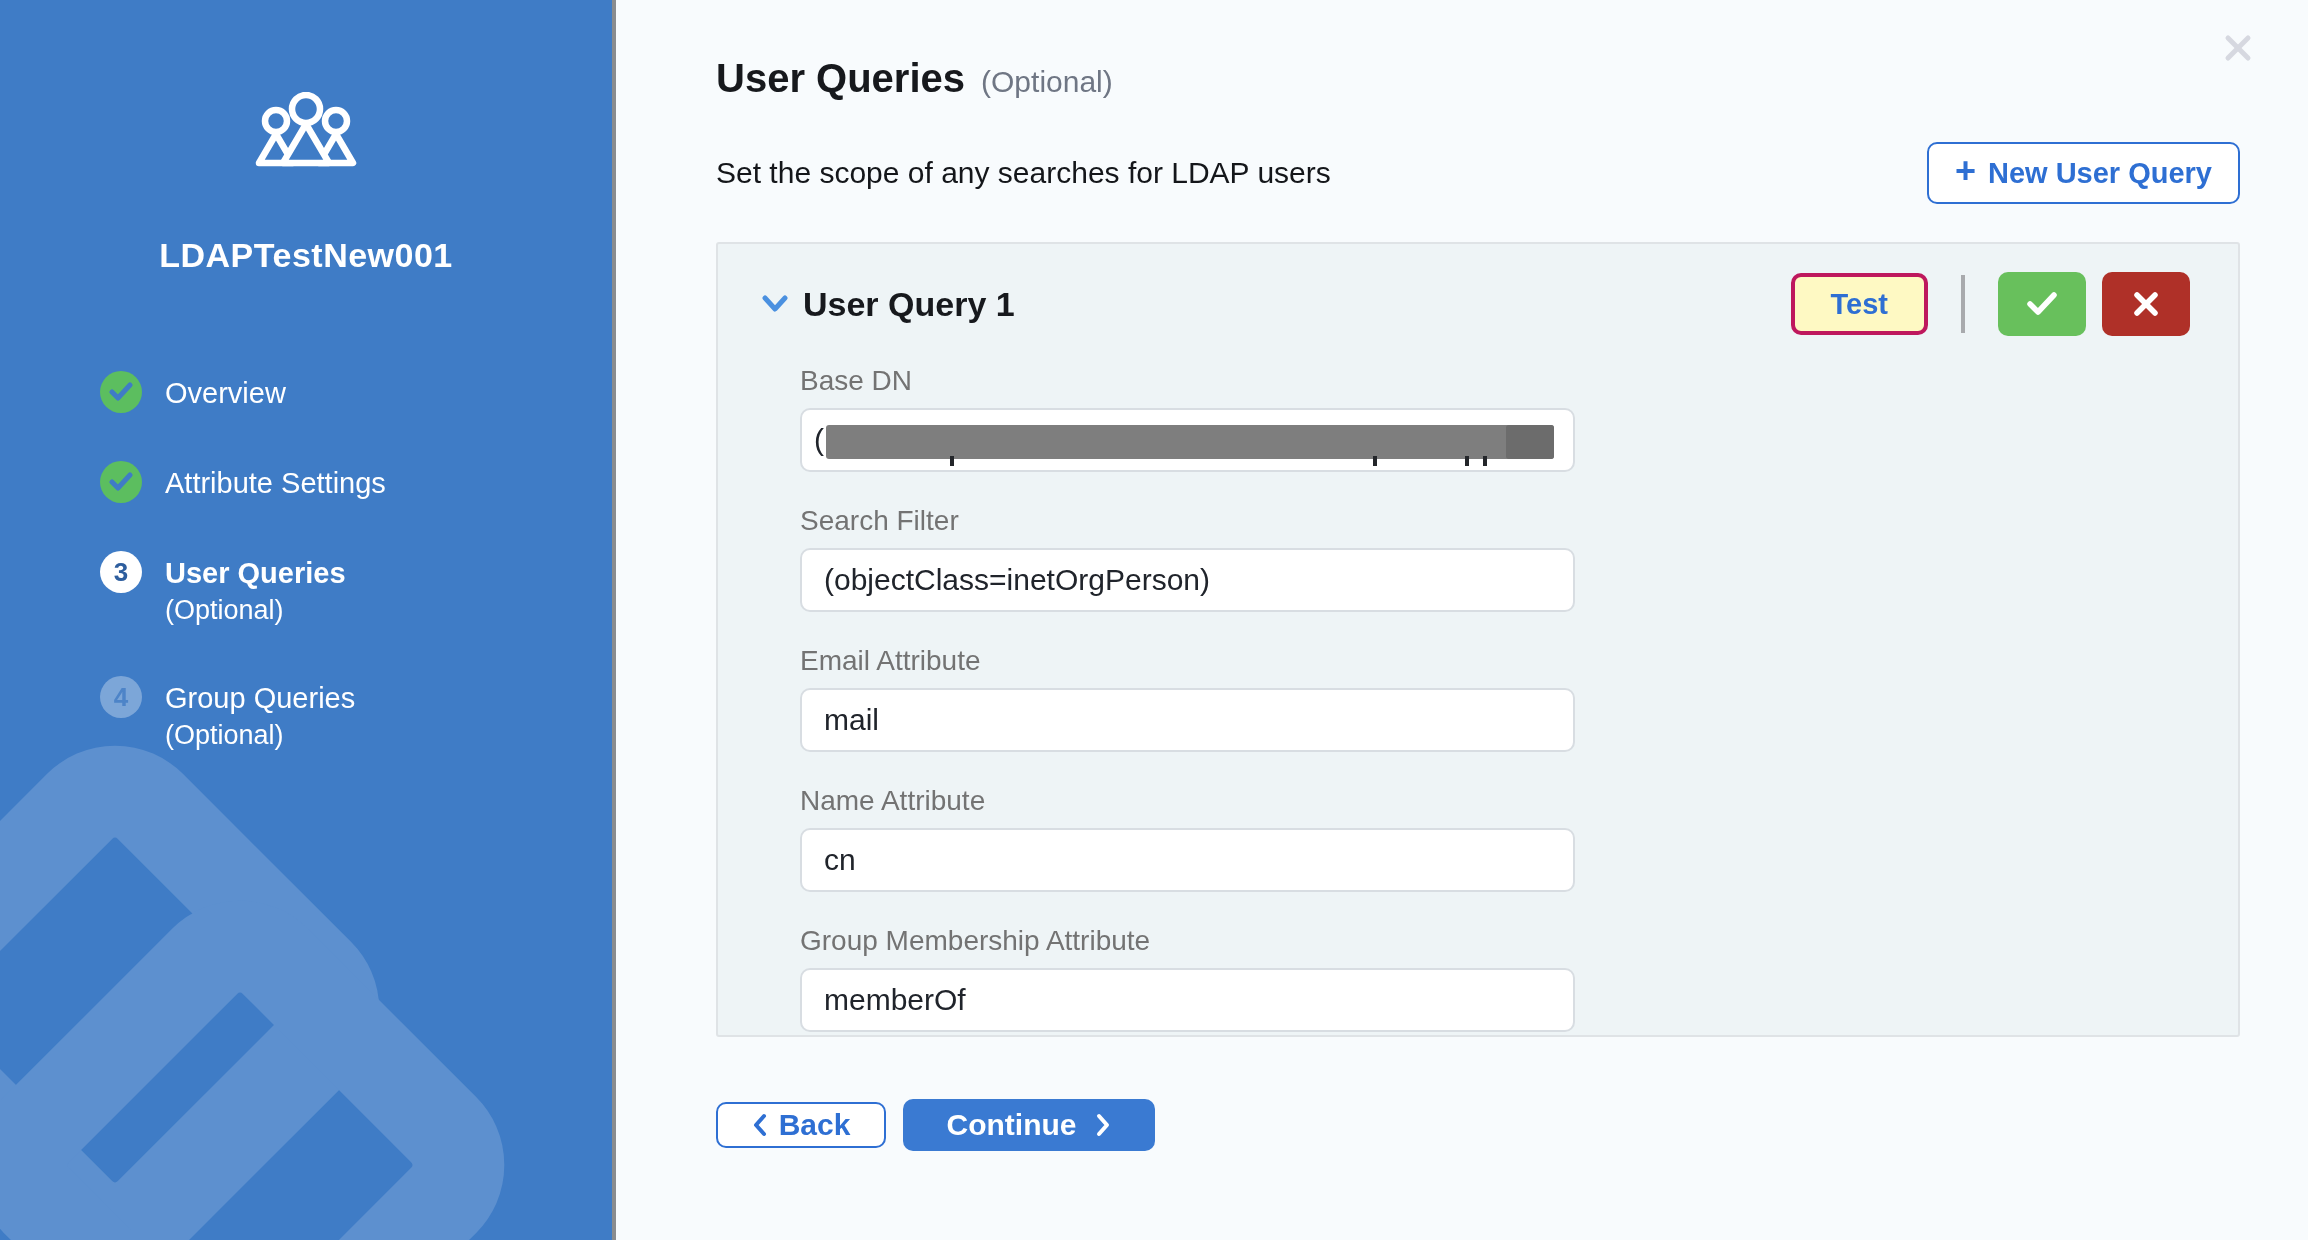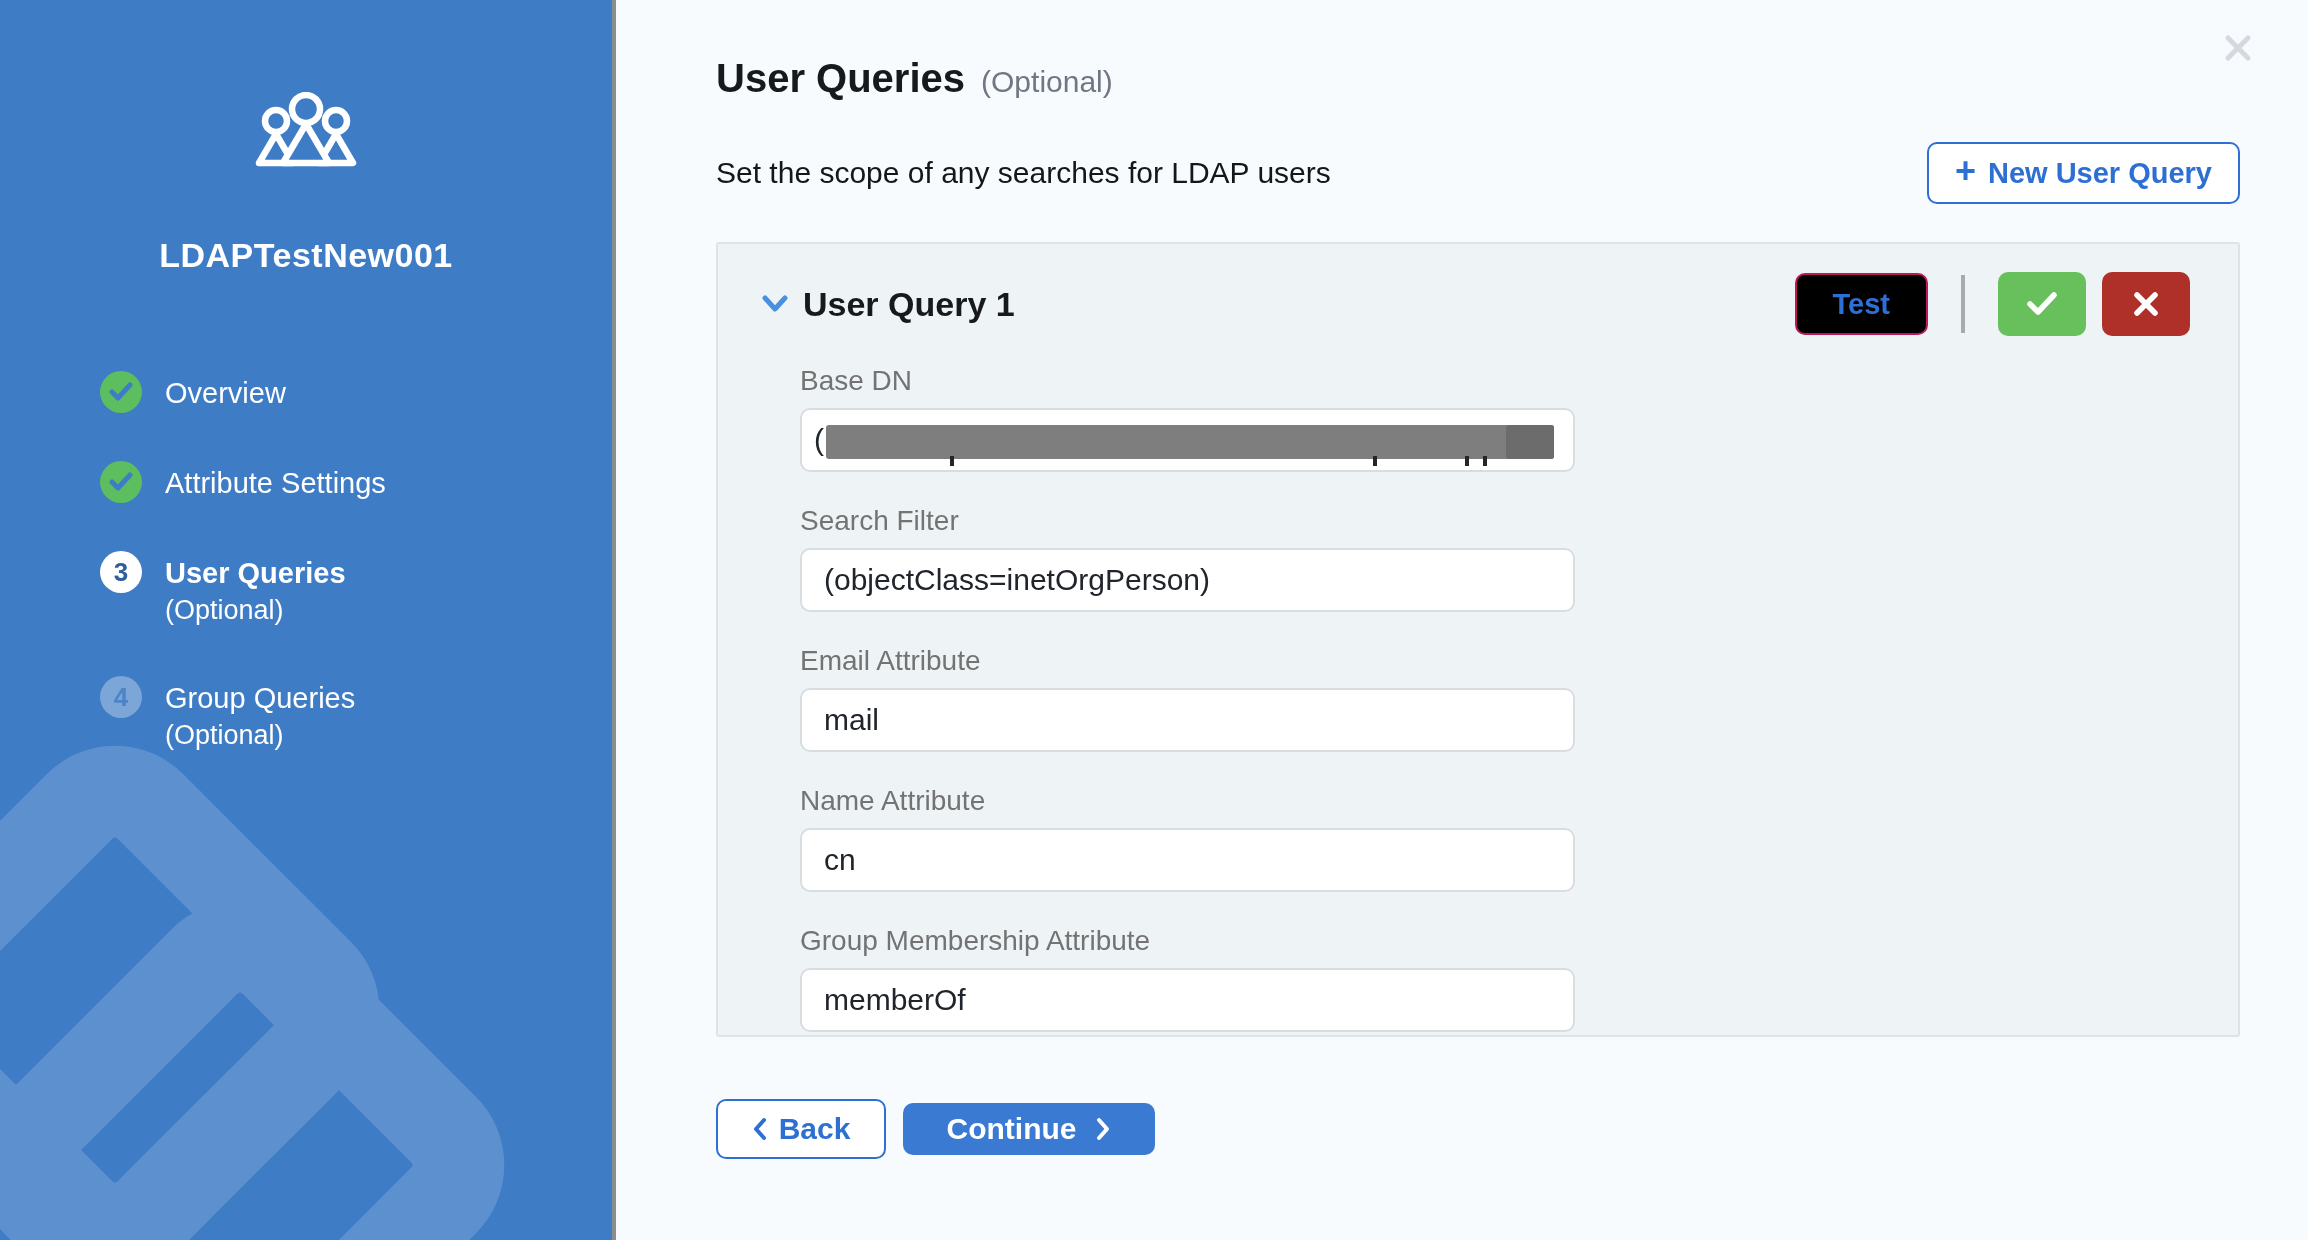--- a/index.html
+++ b/index.html
@@ -78,21 +78,21 @@
     margin-top:38px; height:795px;
     background:#eef4f6; border:2px solid #dfe3e6; border-radius:3px;
     padding:28px 48px 0 42px;
   }
   .card-header { display:flex; align-items:center; justify-content:space-between; height:64px; }
   .card-header-left { display:flex; align-items:center; }
   .collapse-toggle { background:none; border:none; cursor:pointer; padding:0; margin-right:13px; display:flex; }
   .card-title { font-size:34px; font-weight:bold; color:#17191d; }
   .card-header-right { display:flex; align-items:center; }
   .test-btn {
-    background:#000000; border:2px solid #be185d; color:#2e6fd3;
+    background:#fef9c3; border:4px solid #be185d; color:#2e6fd3;
     height:62px; padding:0 36px; font-size:29px; font-weight:bold;
   }
   .btn-divider { width:4px; height:58px; background:#a8aaad; margin:0 33px; }
   .icon-btn { width:88px; height:64px; border:none; display:flex; align-items:center; justify-content:center; }
   .approve-btn { background:#68c05c; margin-right:16px; }
   .delete-btn { background:#af3028; }
 
   .fields { margin-left:40px; margin-top:28px; }
   .field { margin-bottom:32px; }
   .field-label { font-size:28px; line-height:34px; color:#737373; margin-bottom:10px; display:block; }
@@ -108,21 +108,21 @@
     width:728px; height:34px; background:#7e7e7e; border-radius:3px;
   }
   .redact-cap { position:absolute; right:0; top:0; width:48px; height:34px; background:#6c6c6c; border-radius:3px; }
   .descender { position:absolute; top:46px; width:4px; height:10px; background:#24262a; }
   .d1 { left:148px; } .d2 { left:571px; } .d3 { left:663px; } .d4 { left:681px; }
 
   
   .footer-row { margin-top:62px; display:flex; align-items:center; }
   .back-btn {
     background:#ffffff; border:2px solid #2e6fd3; color:#2e6fd3;
-    width:170px; height:60px; font-size:30px; font-weight:bold;
+    width:170px; height:46px; font-size:30px; font-weight:bold;
     display:flex; align-items:center; justify-content:center; gap:12px;
   }
   .continue-btn {
     background:#3a7ad2; border:none; color:#ffffff;
     width:252px; height:52px; font-size:30px; font-weight:bold;
     display:flex; align-items:center; justify-content:center; gap:20px;
     margin-left:17px;
   }
 </style>
 </head>

